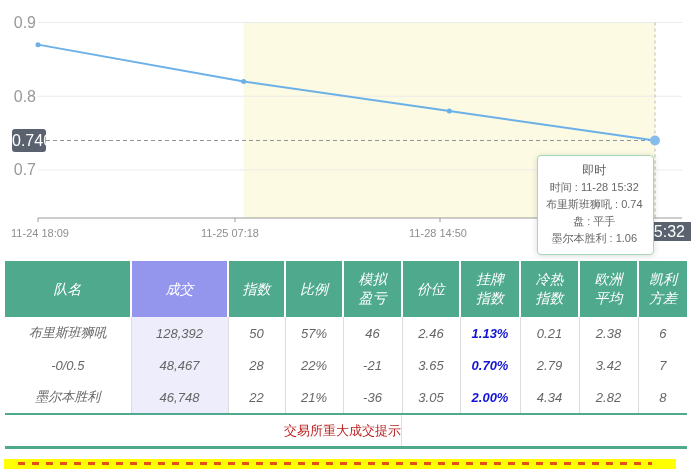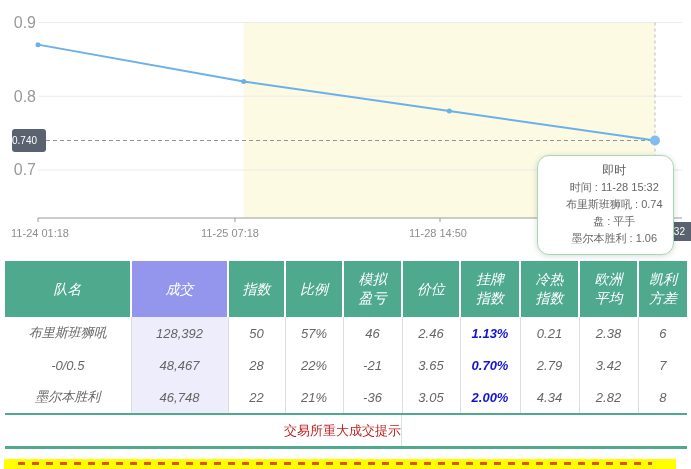--- a/index.html
+++ b/index.html
@@ -4,26 +4,26 @@
 <style>
   * { margin:0; padding:0; box-sizing:border-box; }
   html,body { width:691px; height:469px; background:#fff; overflow:hidden; position:relative;
     font-family:"Liberation Sans", sans-serif; }
 
   
   .chart-wrap { position:absolute; left:0; top:0; width:691px; height:252px; }
   .chart-wrap svg { position:absolute; left:0; top:0; }
   .y-label { position:absolute; width:36px; text-align:right; font-size:16px; color:#999; height:14px; line-height:14px; }
   .x-label { position:absolute; top:227px; width:80px; text-align:center; font-size:11px; color:#8e8e8e; }
-  .axis-badge { position:absolute; background:var(--c-badge); color:#fff; font-size:10px;
-    border-radius:3px; text-align:left; }
+  .axis-badge { position:absolute; background:var(--c-badge); color:#fff; font-size:16px;
+    border-radius:3px; text-align:right; }
   .y-badge { left:12px; top:129px; width:34px; height:23px; line-height:23px; }
   .x-badge { right:0; top:222px; height:19px; line-height:19px; padding:0 6px; border-radius:3px 0 0 3px; }
   .tooltip { position:absolute; left:537px; top:155px; background:#fff; border:1px solid var(--c-tooltip-border);
-    border-radius:12px; box-shadow:0 1px 6px rgba(0,0,0,.15); padding:6px 10px 7px 28px; z-index:5; }
+    border-radius:4px; box-shadow:0 1px 6px rgba(0,0,0,.15); padding:6px 10px 7px 8px; z-index:5; }
   .tooltip .tt-title { text-align:center; font-size:12px; color:#5f5f5f; line-height:17px; }
   .tooltip .tt-line { font-size:11px; color:#676767; line-height:17px; white-space:nowrap;text-align:center; }
 
   
   .table-wrap { position:absolute; left:5px; top:261px; width:682px; }
   table { border-collapse:collapse; table-layout:fixed; width:682px;font-style:italic; }
   th { background:var(--c-green); color:#fff; font-size:14px; font-weight:normal; height:56px;
     text-align:center; vertical-align:middle; white-space:pre-line; line-height:19px;
     border-right:2px solid #fff; }
   th:last-child { border-right:none; }
@@ -67,21 +67,21 @@
       <circle cx="449.3333333333333" cy="111" r="2.5" fill="#6CB0E8"></circle>
       <circle cx="655" cy="140.50000000000003" r="5" fill="#85BCEC"></circle>
     </svg>
 
   <span class="y-label" style="top:16px">0.9</span>
   <span class="y-label" style="top:90px">0.8</span>
   <span class="y-label" style="top:163px">0.7</span>
 
   <span class="axis-badge y-badge">0.740</span>
 
-  <span class="x-label" style="left:0px">11-24 01:18</span>
+  <span class="x-label" style="left:0px">11-24 18:09</span>
   <span class="x-label" style="left:190px">11-25 07:18</span>
   <span class="x-label" style="left:398px">11-28 14:50</span>
 
   <span class="axis-badge x-badge">28 15:32</span>
 
   <div class="tooltip">
     <div class="tt-title">即时</div>
     <div class="tt-line">时间 : 11-28 15:32</div>
     <div class="tt-line">布里斯班狮吼 : 0.74</div>
     <div class="tt-line">盘 : 平手</div>

